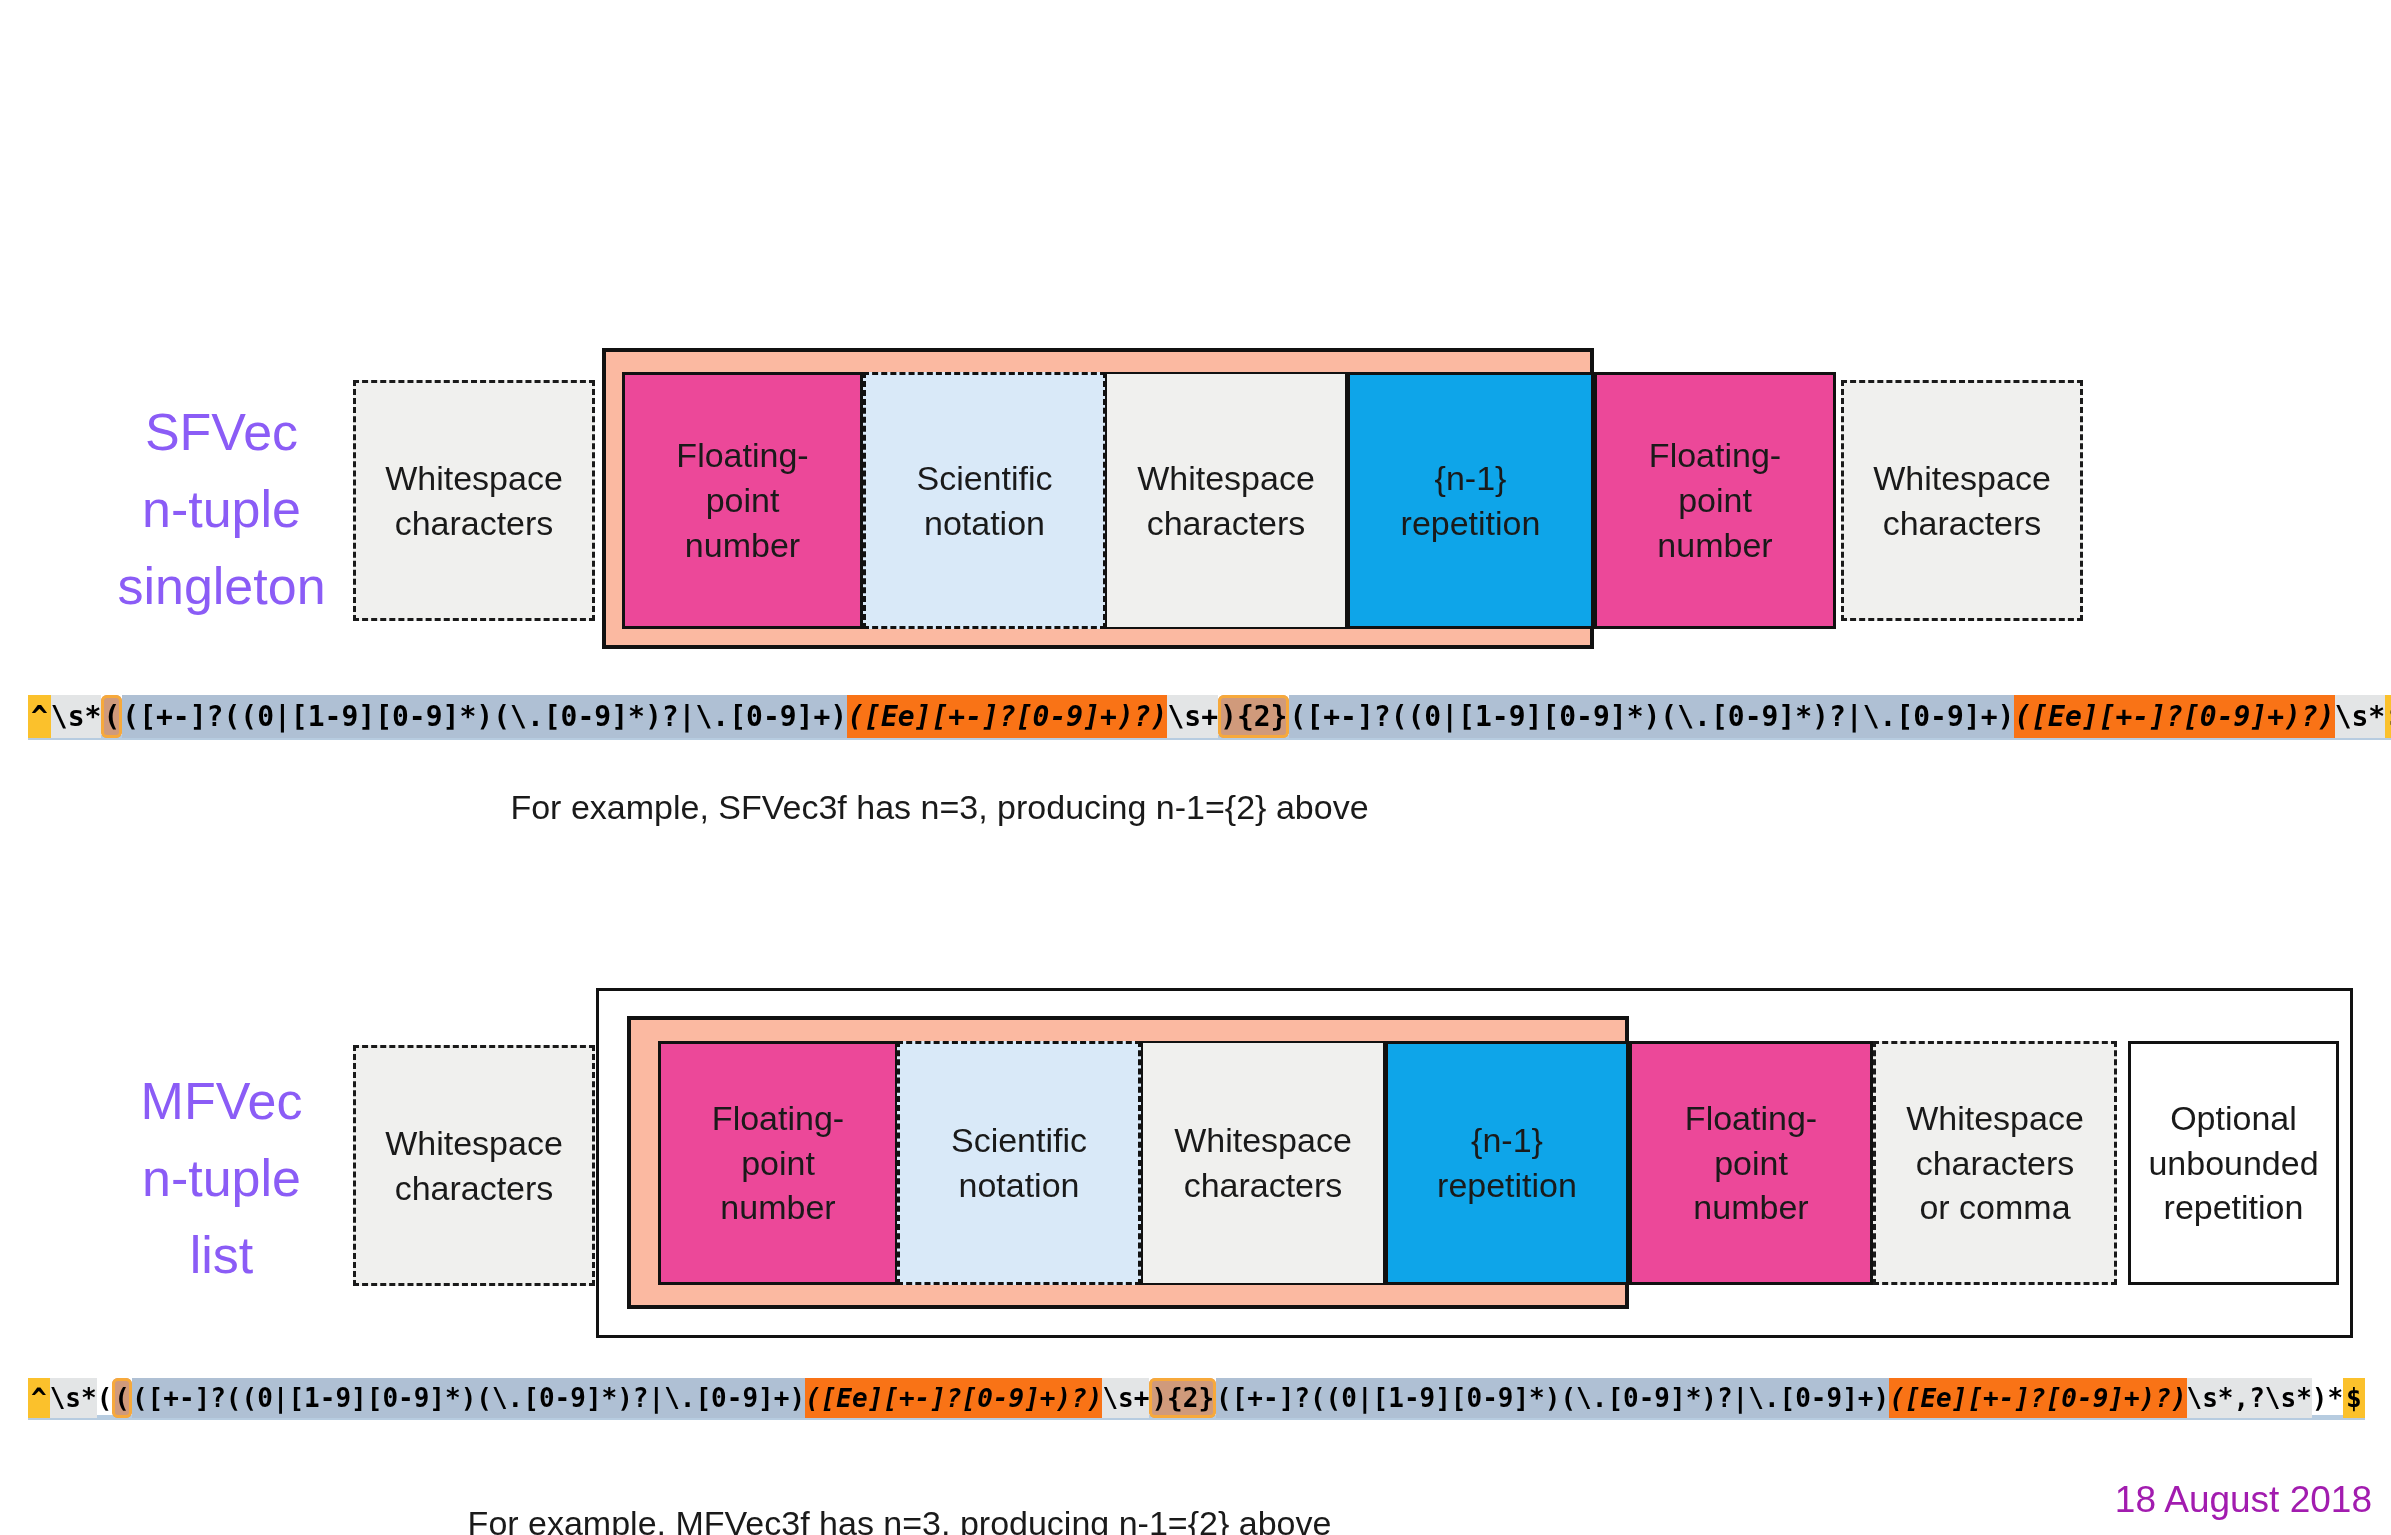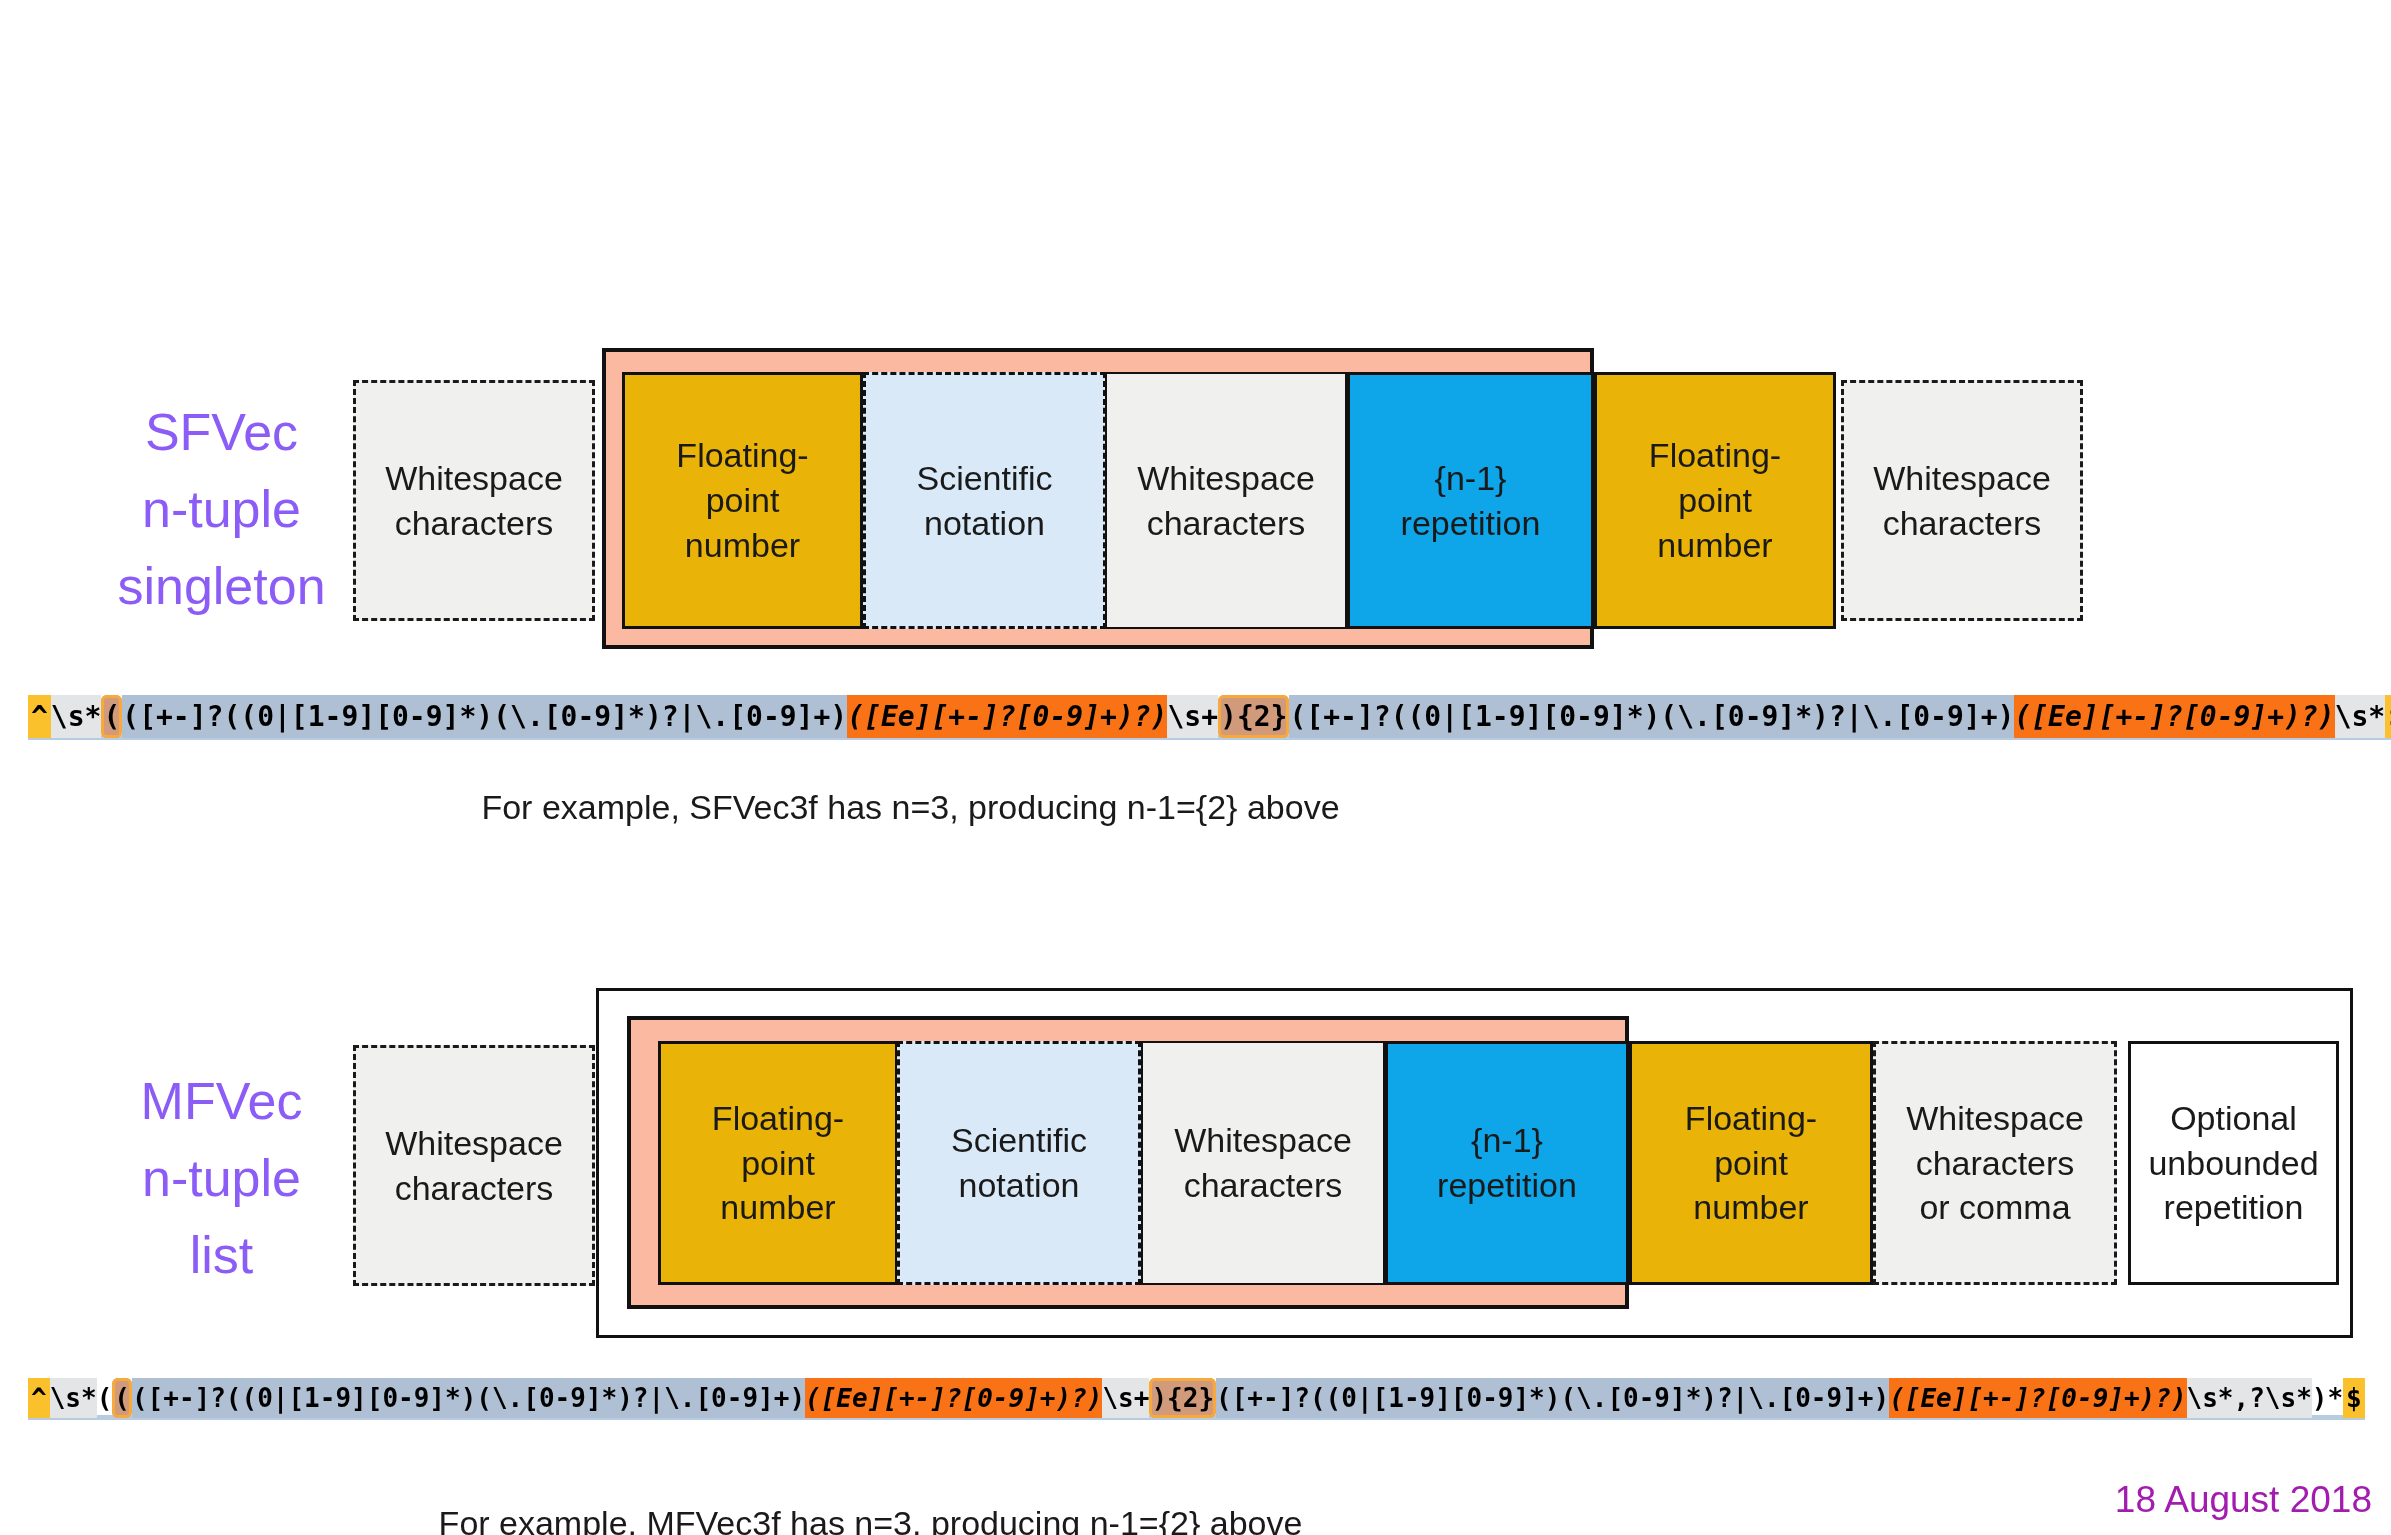--- a/index.html
+++ b/index.html
@@ -6,39 +6,39 @@
   .stage{position:relative;width:2392px;height:1535px;background:#ffffff;
          font-family:"Liberation Sans",sans-serif;color:#111;overflow:hidden;}
   .title{position:absolute;left:52px;top:18px;width:2318px;font-size:97px;
          font-weight:400;letter-spacing:-1px;color:#14141c;white-space:nowrap;}
   .row-label{position:absolute;left:0;width:443px;text-align:center;
          font-size:52px;line-height:77px;white-space:pre-line;color:#8b5cf6;}
   .box{position:absolute;box-sizing:border-box;display:flex;align-items:center;
        justify-content:center;text-align:center;font-size:34px;line-height:1.32;
        color:#1a1a1a;white-space:pre-line;}
   .dashedbox{background:#F0F0EE;border:3px dashed #1a1a1a;}
-  .darkbox{background:#eab308;border:3px solid #111;}
+  .darkbox{background:#ec4899;border:3px solid #111;}
   .bluebox{background:#D9E9F8;border:3px dashed #111;}
   .graybox{background:#F0F0EE;border:2px solid #111;}
   .salmonbox{background:#0ea5e9;border:3px solid #111;}
   .whitebox{background:#ffffff;border:3px solid #111;}
   .container-salmon{position:absolute;box-sizing:border-box;background:#FBB9A1;border:4px solid #111;}
   .container-white{position:absolute;box-sizing:border-box;background:#ffffff;border:3px solid #111;}
   .regex{position:absolute;font-family:"DejaVu Sans Mono",monospace;font-weight:bold;
          white-space:nowrap;border-bottom:5px solid #B7CCE0;padding-bottom:2px;color:#000;}
   .regex1{left:28px;top:700px;font-size:28px;}
   .regex2{left:28px;top:1383px;font-size:26px;}
   .seg{padding:5px 0;}
   .seg.anchor{background:#FBC12C;padding:5px 3px;}
   .seg.ws{background:#E3E5E6;}
   .seg.float{background:#AFC0D4;}
   .seg.sci{background:#f97316;font-style:italic;}
   .seg.rep{background:#D09A7B;box-shadow:inset 0 0 0 3px #F7A93B;border-radius:6px;padding:5px 2px;}
   .seg.plain{background:transparent;}
-  .example{position:absolute;text-align:center;font-size:34px;color:#1a1a1a;}
+  .example{position:absolute;text-align:center;font-size:34px;color:#1a1a1a;padding-left:29px;}
   .date{position:absolute;right:20px;top:1479px;font-size:37px;color:#a21caf;}
 </style>
 </head>
 <body>
 
 <div class="stage">
 
 
   <div class="row-label" style="top:394px;">SFVec
 n-tuple

